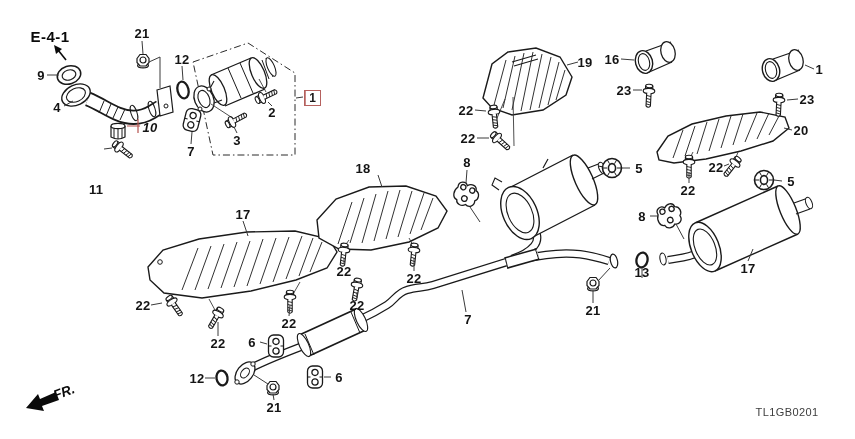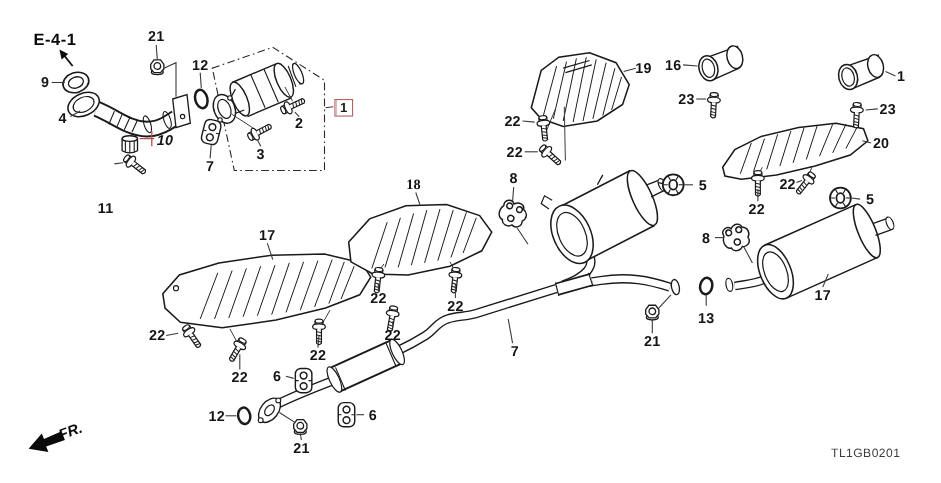--- a/index.html
+++ b/index.html
@@ -319,33 +319,33 @@
 <div class="callout" style="left:624px;top:90px;">23</div>
 <div class="callout" style="left:823px;top:69px;">16</div>
 <div class="callout" style="left:807px;top:99px;">23</div>
 <div class="callout" style="left:801px;top:130px;">20</div>
 <div class="callout" style="left:716px;top:167px;">22</div>
 <div class="callout" style="left:688px;top:190px;">22</div>
 <div class="callout" style="left:639px;top:168px;">5</div>
 <div class="callout" style="left:791px;top:181px;">5</div>
 <div class="callout" style="left:642px;top:216px;">8</div>
 <div class="callout" style="left:467px;top:162px;">8</div>
-<div class="callout" style="left:376px;top:168px;font-family:Liberation Serif, serif;">18</div>
+<div class="callout" style="left:363px;top:168px;">18</div>
 <div class="callout" style="left:243px;top:214px;">17</div>
 <div class="callout" style="left:344px;top:271px;">22</div>
 <div class="callout" style="left:414px;top:278px;">22</div>
 <div class="callout" style="left:357px;top:305px;">22</div>
 <div class="callout" style="left:143px;top:305px;">22</div>
 <div class="callout" style="left:289px;top:323px;">22</div>
 <div class="callout" style="left:218px;top:343px;">22</div>
 <div class="callout" style="left:252px;top:342px;">6</div>
 <div class="callout" style="left:339px;top:377px;">6</div>
 <div class="callout" style="left:197px;top:378px;">12</div>
 <div class="callout" style="left:274px;top:407px;">21</div>
 <div class="callout" style="left:593px;top:310px;">21</div>
-<div class="callout" style="left:642px;top:289px;">13</div>
+<div class="callout" style="left:642px;top:272px;">13</div>
 <div class="callout" style="left:748px;top:268px;">17</div>
 <div class="callout" style="left:468px;top:319px;">7</div>
 
 <div class="fr-label">FR.</div>
 <div class="diagram-code">TL1GB0201</div>
 
 </div>
 
 </body></html>

